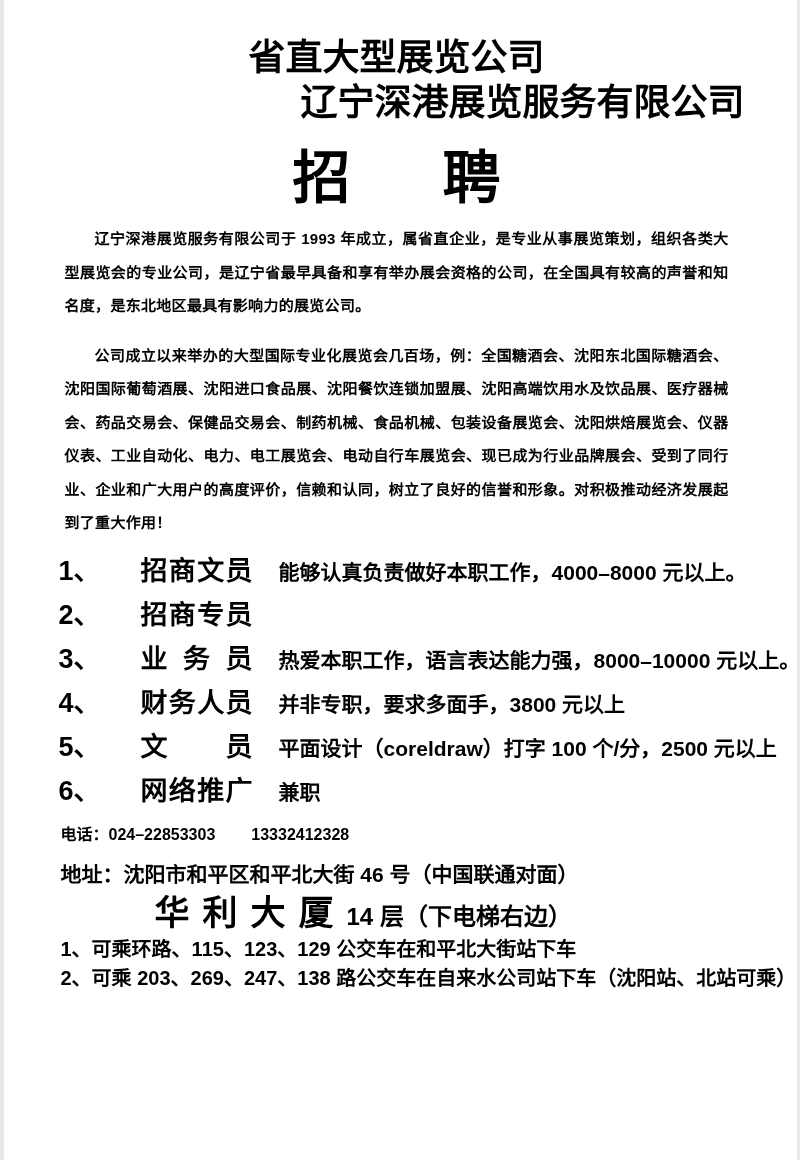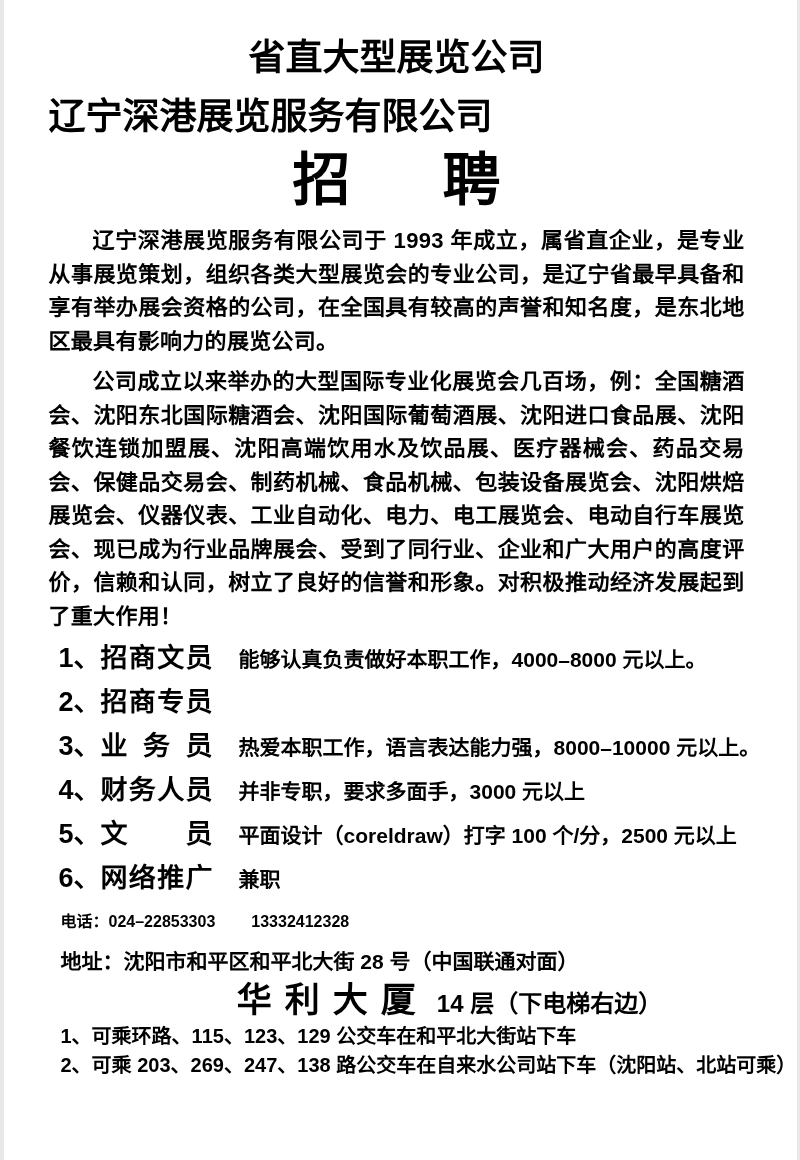--- a/index.html
+++ b/index.html
@@ -17,37 +17,37 @@
     overflow: hidden;
   }
   .supertitle {
     font-size: 37px;
     line-height: 39px;
     text-align: center;
   }
   .company-title {
     font-size: 37px;
     line-height: 40px;
-    text-align: left;
-    margin-top: 20px;
+    text-align: right;
+    margin-top: 6px;
   }
   .recruit-title {
     font-size: 58px;
     line-height: 62px;
     text-align: center;
-    margin-top: 12px;
+    margin-top: 24px;
     word-spacing: 76px;
   }
   .para {
-    font-size: 22px;
+    font-size: 15px;
     line-height: 33.5px;
     text-align: justify;
     text-indent: 2em;
     letter-spacing: 0.3px;
-    margin: 0;
+    margin: 16px;
   }
   .para-1 { margin-top: 13px; }
   .para-2 { margin-top: 7px; }
   .lead {
     font-size: 21px;
     line-height: 27px;
     margin-top: 22px;
     padding-left: 12px;
   }
   .jobs { margin-top: 10px; }
@@ -61,20 +61,21 @@
     font-size: 27px;
     line-height: 31px;
     flex: 0 0 38px;
   }
   .job-title {
     font-size: 27px;
     line-height: 31px;
     flex: 0 0 112px;
     text-align: justify;
     text-align-last: justify;
+    margin-left: 40px;
   }
   .job-desc {
     font-size: 21px;
     line-height: 27px;
     margin-left: 26px;
     white-space: nowrap;
   }
   .phone-line {
     font-size: 16px;
     line-height: 30px;
@@ -86,31 +87,29 @@
     font-size: 21px;
     line-height: 27px;
     margin-top: 11px;
     padding-left: 12px;
   }
   .building-line {
     margin-top: 5px;
     padding-left: 106px;
     display: flex;
     align-items: baseline;
-    justify-content: center;
   }
   .building-name {
     font-size: 35px;
     line-height: 40px;
     letter-spacing: 13px;
   }
   .building-floor {
     font-size: 24px;
     line-height: 30px;
-    margin-left: 8px;
     white-space: nowrap;
   }
   .routes-label {
     font-size: 20px;
     line-height: 26px;
     margin-top: 2px;
     padding-left: 12px;
   }
   .route {
     font-size: 20px;
@@ -144,39 +143,39 @@
       <span class="job-title">招商专员</span>
     </div>
     <div class="job">
       <span class="job-num">3、</span>
       <span class="job-title">业务员</span>
       <span class="job-desc">热爱本职工作，语言表达能力强，8000–10000 元以上。</span>
     </div>
     <div class="job">
       <span class="job-num">4、</span>
       <span class="job-title">财务人员</span>
-      <span class="job-desc">并非专职，要求多面手，3000 元以上</span>
+      <span class="job-desc">并非专职，要求多面手，3800 元以上</span>
     </div>
     <div class="job">
       <span class="job-num">5、</span>
       <span class="job-title">文员</span>
       <span class="job-desc">平面设计（coreldraw）打字 100 个/分，2500 元以上</span>
     </div>
     <div class="job">
       <span class="job-num">6、</span>
       <span class="job-title">网络推广</span>
       <span class="job-desc">兼职</span>
     </div>
   </div>
 
   <div class="phone-line">
     <span>电话：</span><span>024–22853303</span><span class="phone-2">13332412328</span>
   </div>
 
-  <div class="addr-line">地址：沈阳市和平区和平北大街 28 号（中国联通对面）</div>
+  <div class="addr-line">地址：沈阳市和平区和平北大街 46 号（中国联通对面）</div>
 
   <div class="building-line">
     <span class="building-name">华利大厦</span>
     <span class="building-floor">14 层（下电梯右边）</span>
   </div>
 
   <div class="route">1、可乘环路、115、123、129 公交车在和平北大街站下车</div>
   <div class="route">2、可乘 203、269、247、138 路公交车在自来水公司站下车（沈阳站、北站可乘）</div>
 
 </div>

